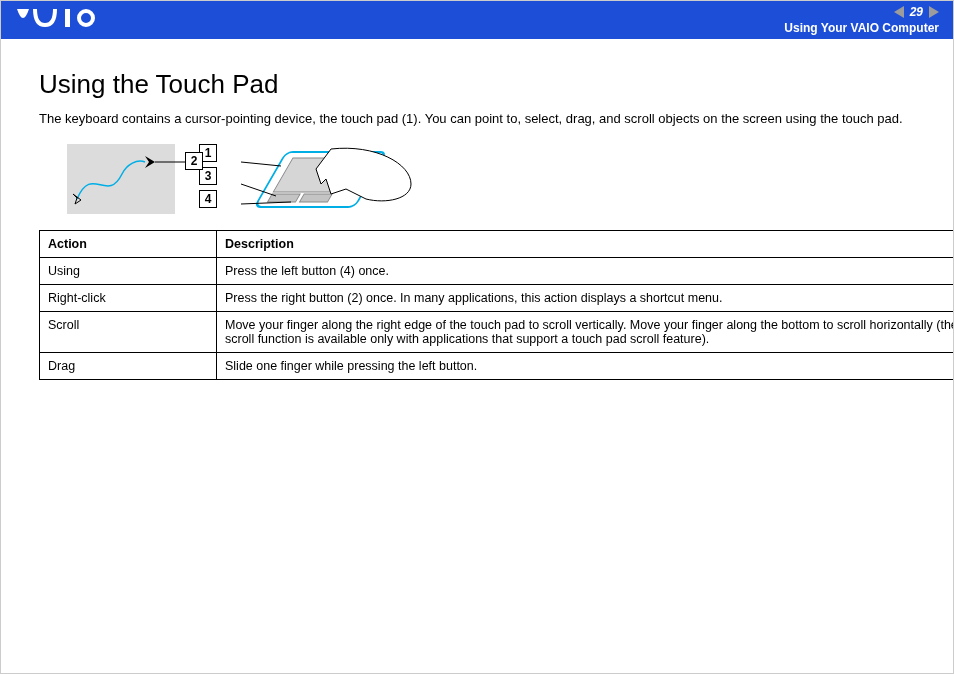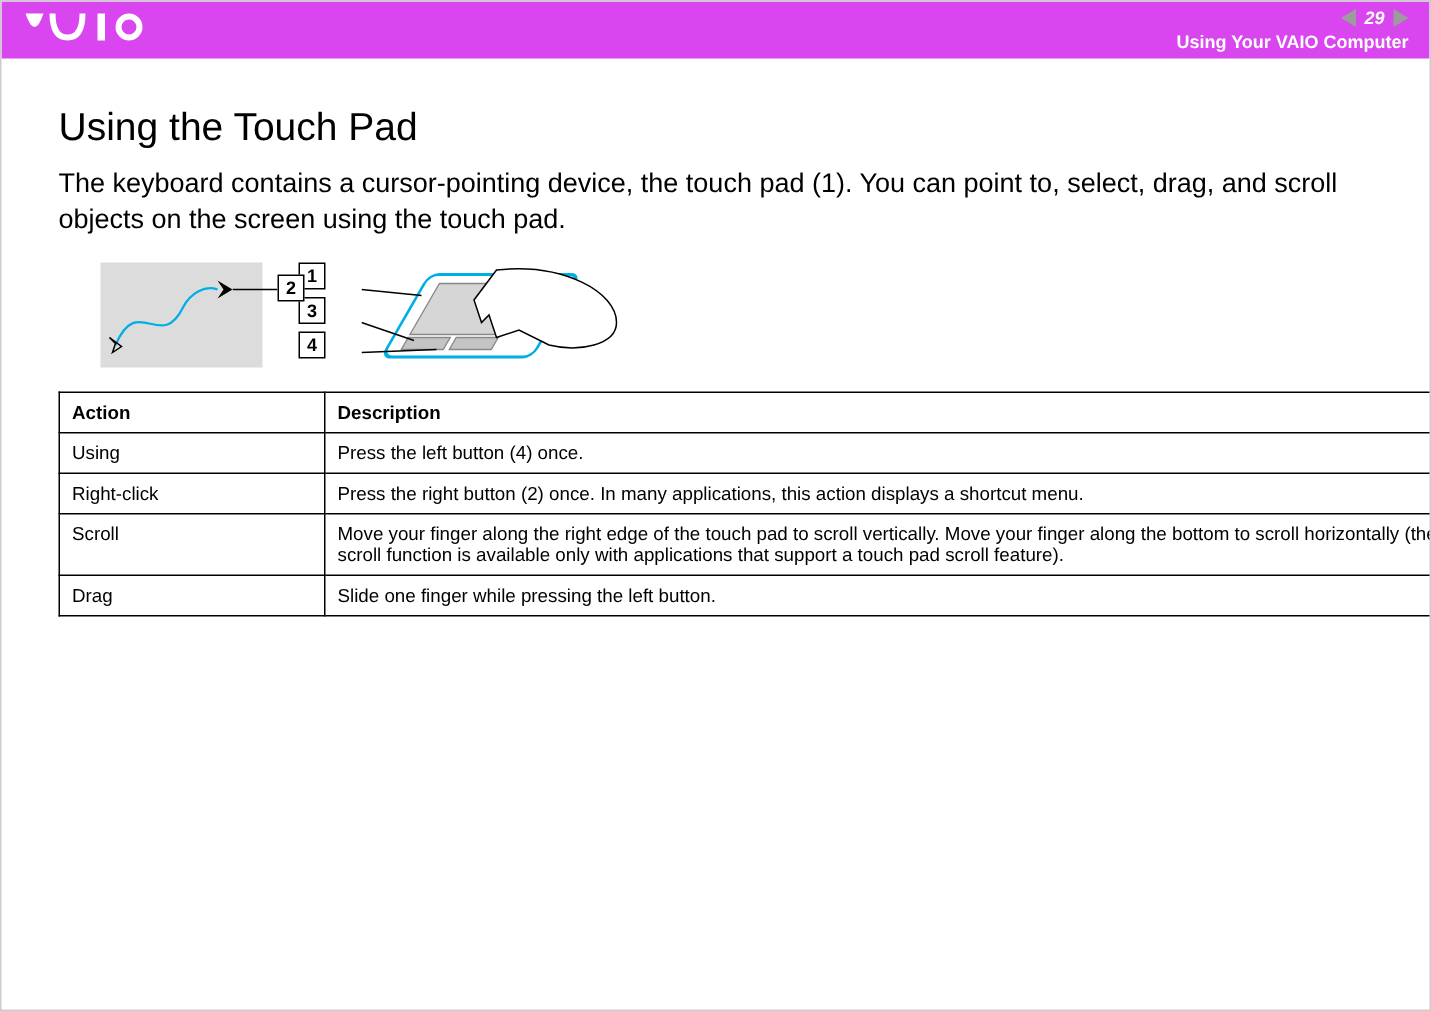--- a/index.html
+++ b/index.html
@@ -1,27 +1,27 @@
 <!DOCTYPE html>
 <html><head>
 <meta charset="utf-8">
 <style>
   body{margin:0;font-family:Arial,Helvetica,sans-serif;width:954px;height:674px;background:#fff;color:#000;border:1px solid #ccc;box-sizing:border-box;}
-  .hdr{background:#d946ef;height:38px;display:flex;align-items:center;justify-content:space-between;padding:0 14px;}
+  .hdr{background:#1d4ed8;height:38px;display:flex;align-items:center;justify-content:space-between;padding:0 14px;}
   .vaio-logo{color:#fff;font-family:"Times New Roman",serif;}
   .nav{display:flex;flex-direction:column;align-items:flex-end;gap:2px;}
   .nav-top{display:flex;align-items:center;gap:6px;}
   .tri{width:0;height:0;border-top:6px solid transparent;border-bottom:6px solid transparent;}
   .tri.left{border-right:10px solid #9c9c9c;}
   .tri.right{border-left:10px solid #9c9c9c;}
   .page-num{color:#fff;font-size:12px;font-weight:bold;font-style:italic;}
   .section-title{color:#fff;font-size:12px;font-weight:bold;margin-left:24px;}
   .main{padding:16px 38px;}
   h1{font-size:26px;font-weight:400;margin:14px 0 10px;}
-  .intro{font-size:18px;line-height:1.35;margin:0 0 10px;}
+  .intro{font-size:13px;line-height:1.35;margin:0 0 10px;}
   .figwrap{display:flex;align-items:flex-start;gap:24px;padding:6px 0 16px 28px;}
   .screen-box{width:108px;height:70px;background:#dcdcdc;position:relative;}
   .callout{position:absolute;width:16px;height:16px;border:1px solid #000;background:#fff;font-size:12px;font-weight:bold;text-align:center;line-height:16px;}
   .stack{display:flex;flex-direction:column;gap:5px;}
   .touch{width:180px;height:70px;position:relative;}
   .tbl{width:952px;margin:0 auto;border-collapse:collapse;font-size:12.5px;}
   .tbl th,.tbl td{border:1px solid #000;padding:6px 8px;text-align:left;vertical-align:top;}
   .tbl th{font-weight:bold;}
   .c1{width:160px;}
 </style>

